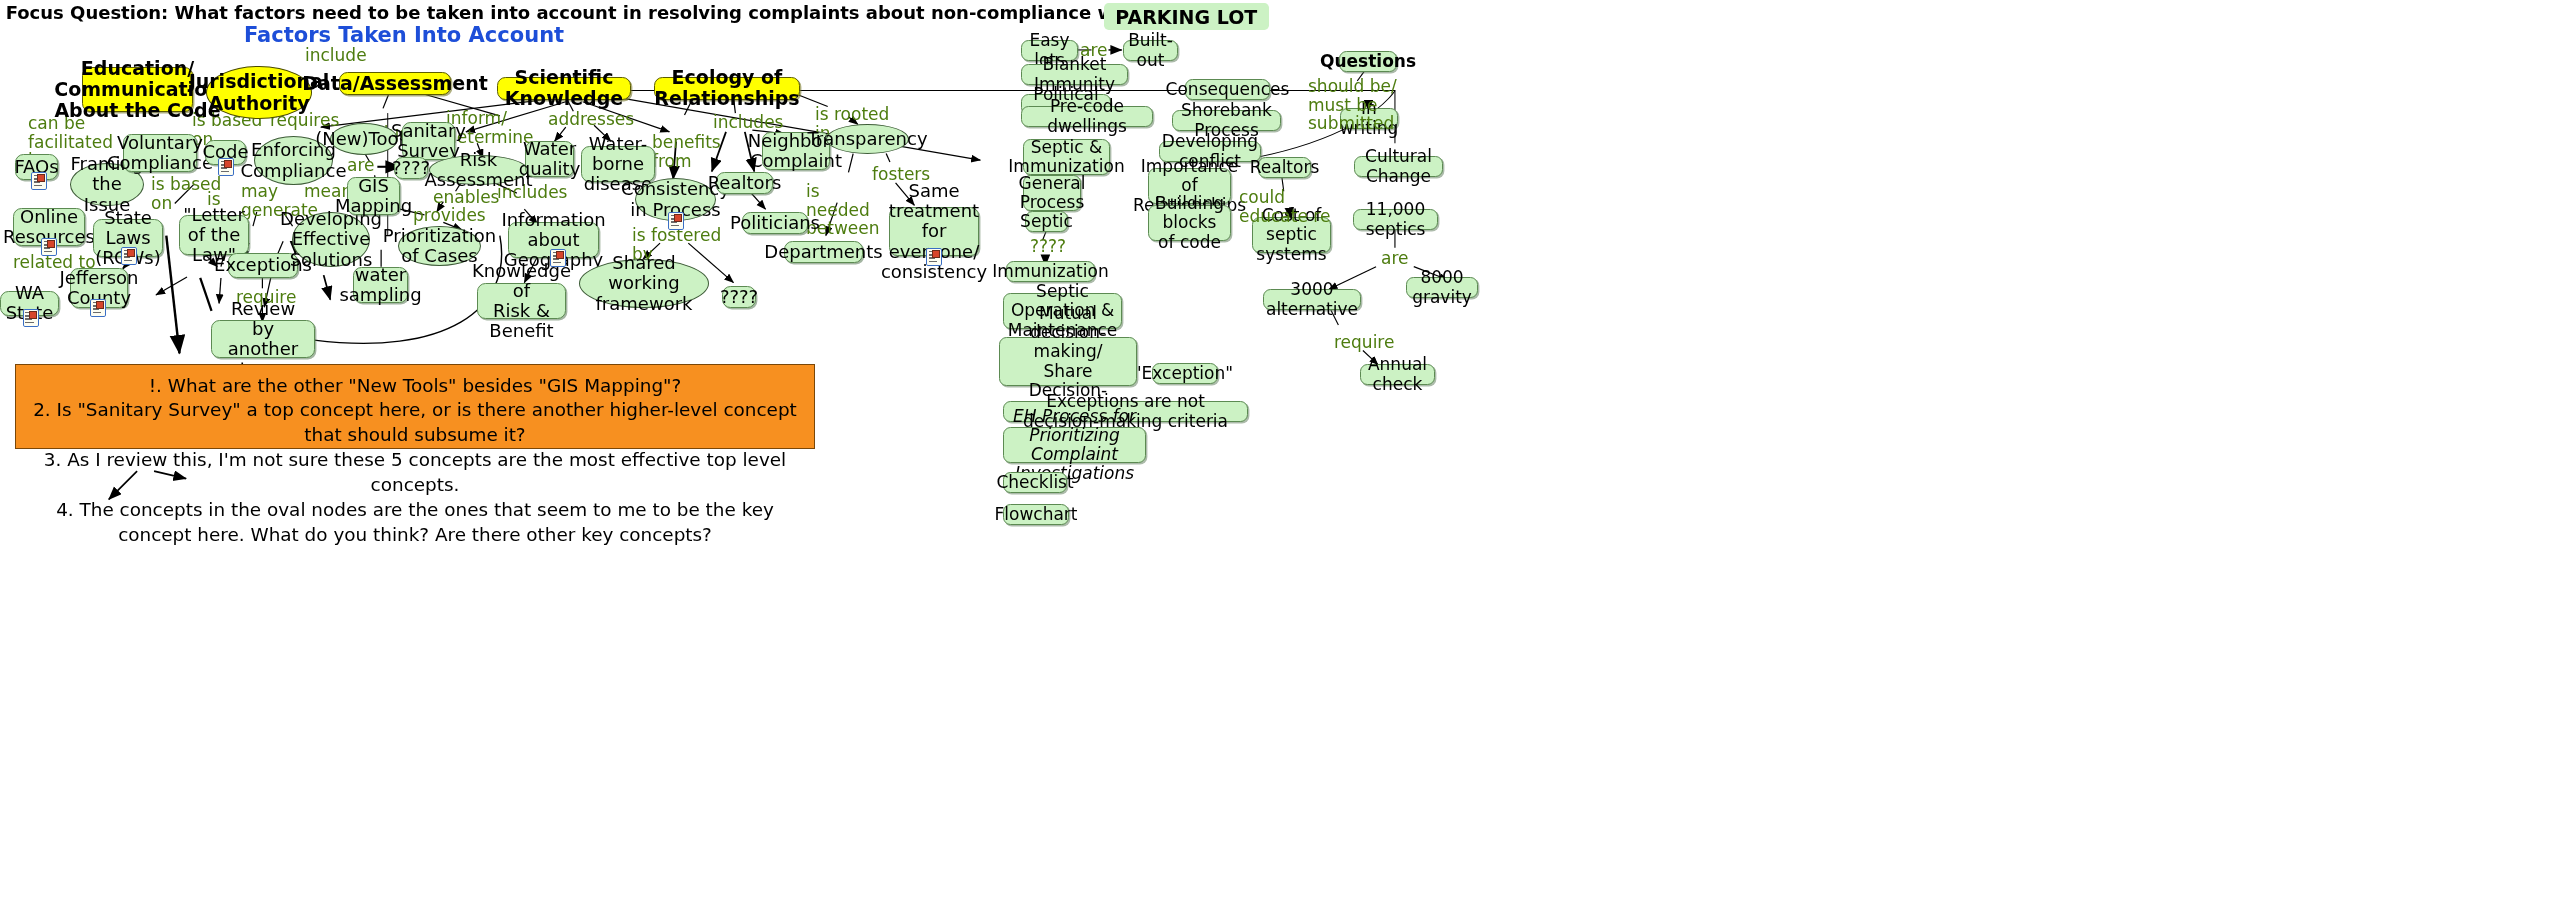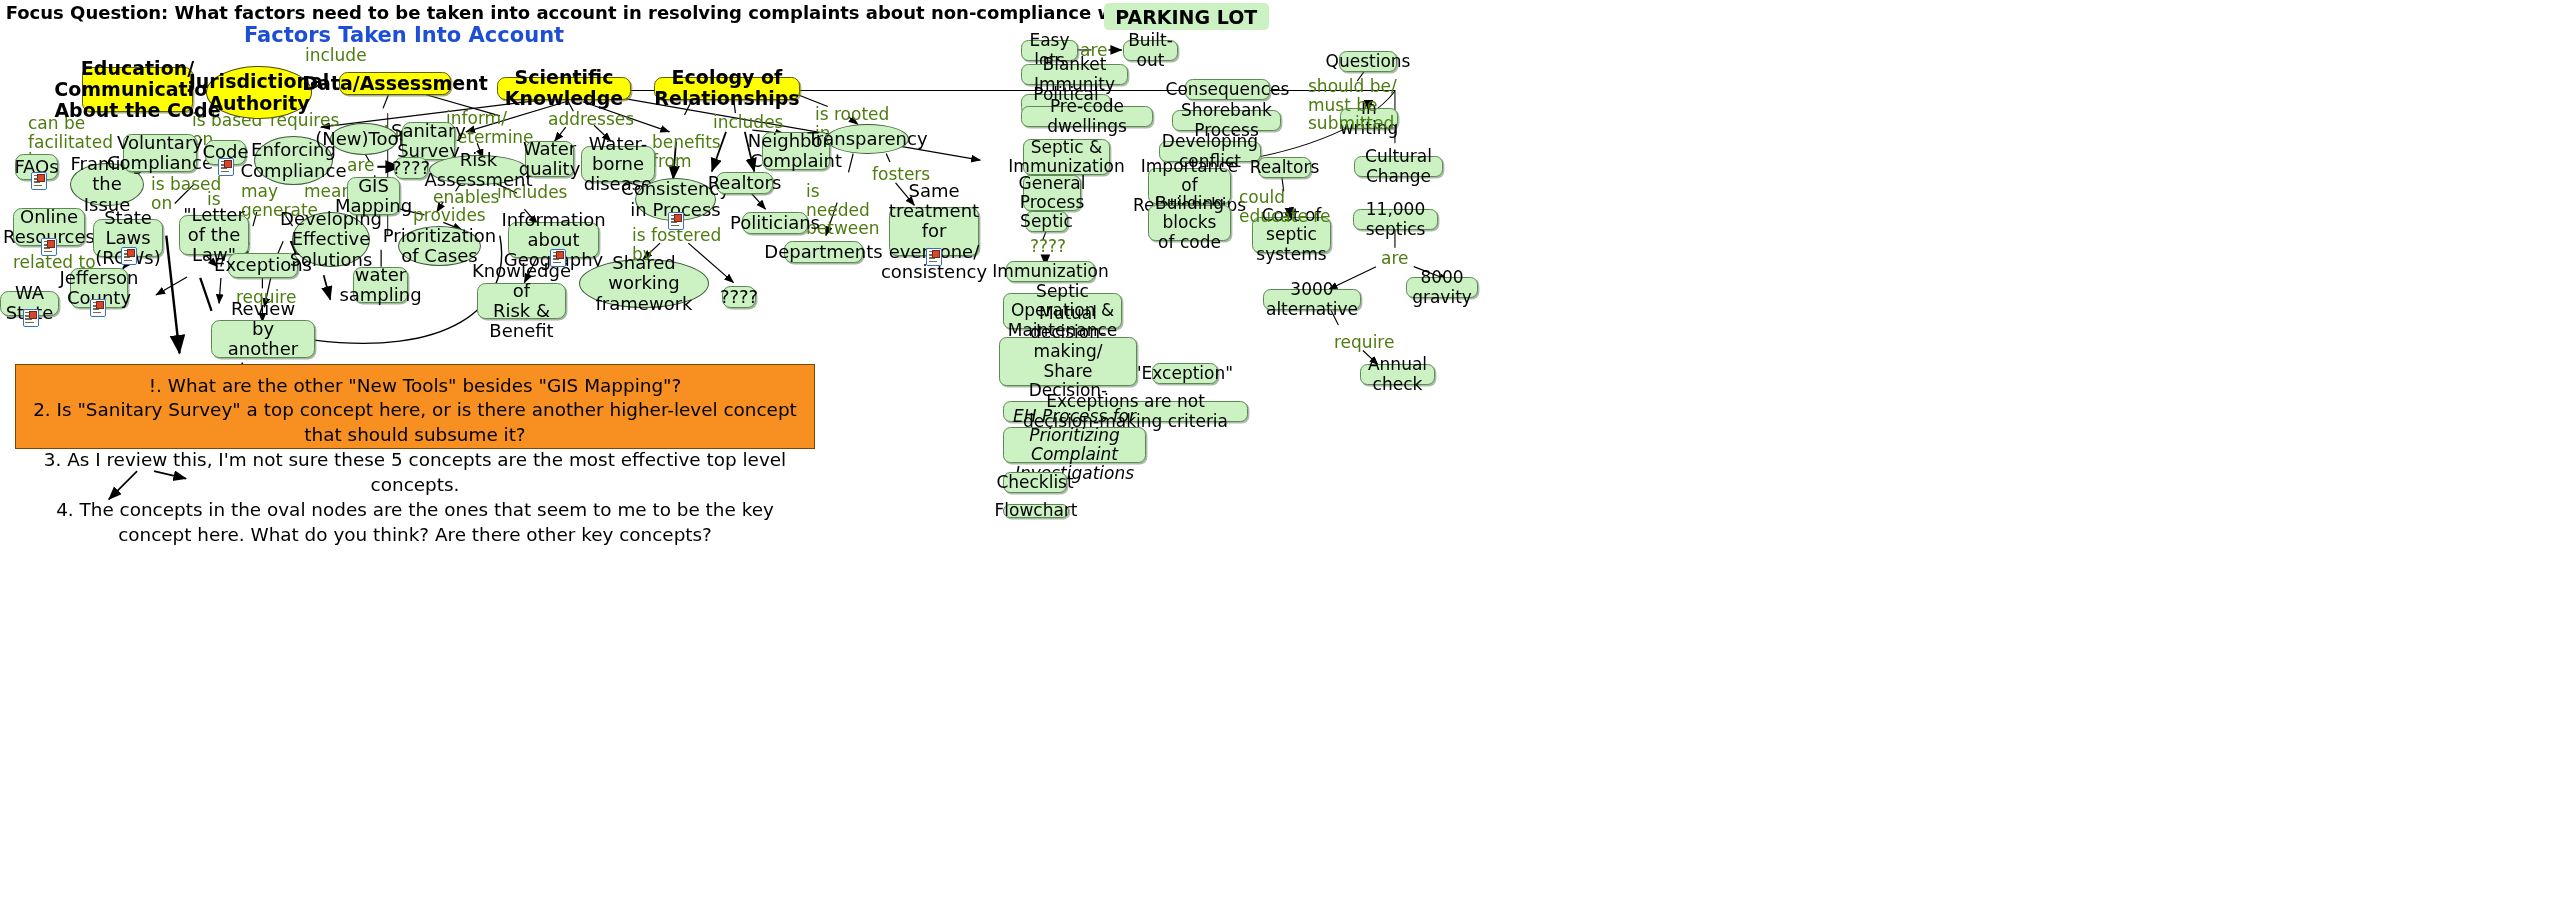--- a/index.html
+++ b/index.html
@@ -494,34 +494,34 @@
   <div class="node n-pl" style="left:1003px; top:293px; width:119px; height:36px;">Septic Operation &amp;
 Maintenance</div>
   <div class="node n-pl" style="left:999px; top:337px; width:138px; height:49px;">Mutual
 decision-making/
 Share Decision-making</div>
   <div class="node n-pl" style="left:1152px; top:363px; width:66px; height:21px;">'Exception"</div>
   <div class="node n-pl" style="left:1003px; top:401px; width:245px; height:21px;">Exceptions are not decision-making criteria</div>
   <div class="node n-pl" style="left:1003px; top:427px; width:143px; height:36px;font-style:italic;">EH Process for Prioritizing
 Complaint Investigations</div>
   <div class="node n-pl" style="left:1003px; top:472px; width:64px; height:21px;">Checklist</div>
-  <div class="node n-pl" style="left:1003px; top:504px; width:66px; height:14px;">Flowchart</div>
+  <div class="node n-pl" style="left:1003px; top:504px; width:66px; height:21px;">Flowchart</div>
 
   <div class="node n-pl" style="left:1185px; top:79px; width:85px; height:21px;">Consequences</div>
   <div class="node n-pl" style="left:1172px; top:110px; width:109px; height:21px;">Shorebank Process</div>
   <div class="node n-pl" style="left:1159px; top:141px; width:102px; height:21px;">Developing conflict</div>
   <div class="node n-pl" style="left:1148px; top:168px; width:83px; height:36px;">Importance of
 Relationships</div>
   <div class="node n-pl" style="left:1148px; top:205px; width:83px; height:36px;">Building blocks
 of code</div>
   <div class="node n-pl" style="left:1258px; top:157px; width:53px; height:21px;">Realtors</div>
   <div class="node n-pl" style="left:1252px; top:217px; width:79px; height:36px;">Cost of septic
 systems</div>
 
-  <div class="node n-pl" style="left:1339px; top:51px; width:58px; height:21px;">Questions</div>
+  <div class="node n-pl" style="left:1339px; top:51px; width:58px; height:21px;font-weight:bold;">Questions</div>
   <div class="node n-pl" style="left:1340px; top:108px; width:58px; height:21px;">In writing</div>
   <div class="node n-pl" style="left:1354px; top:156px; width:89px; height:21px;">Cultural Change</div>
   <div class="node n-pl" style="left:1353px; top:209px; width:85px; height:21px;">11,000 septics</div>
   <div class="node n-pl" style="left:1263px; top:289px; width:98px; height:21px;">3000 alternative</div>
   <div class="node n-pl" style="left:1406px; top:277px; width:72px; height:21px;">8000 gravity</div>
   <div class="node n-pl" style="left:1360px; top:364px; width:75px; height:21px;">Annual check</div>
 
   <div class="lnk" style="left:1080px; top:41px; width:28px;">are</div>
   <div class="lnk" style="left:1030px; top:237px; width:38px;">????</div>
   <div class="lnk" style="left:1308px; top:77px; width:121px;">should be/

